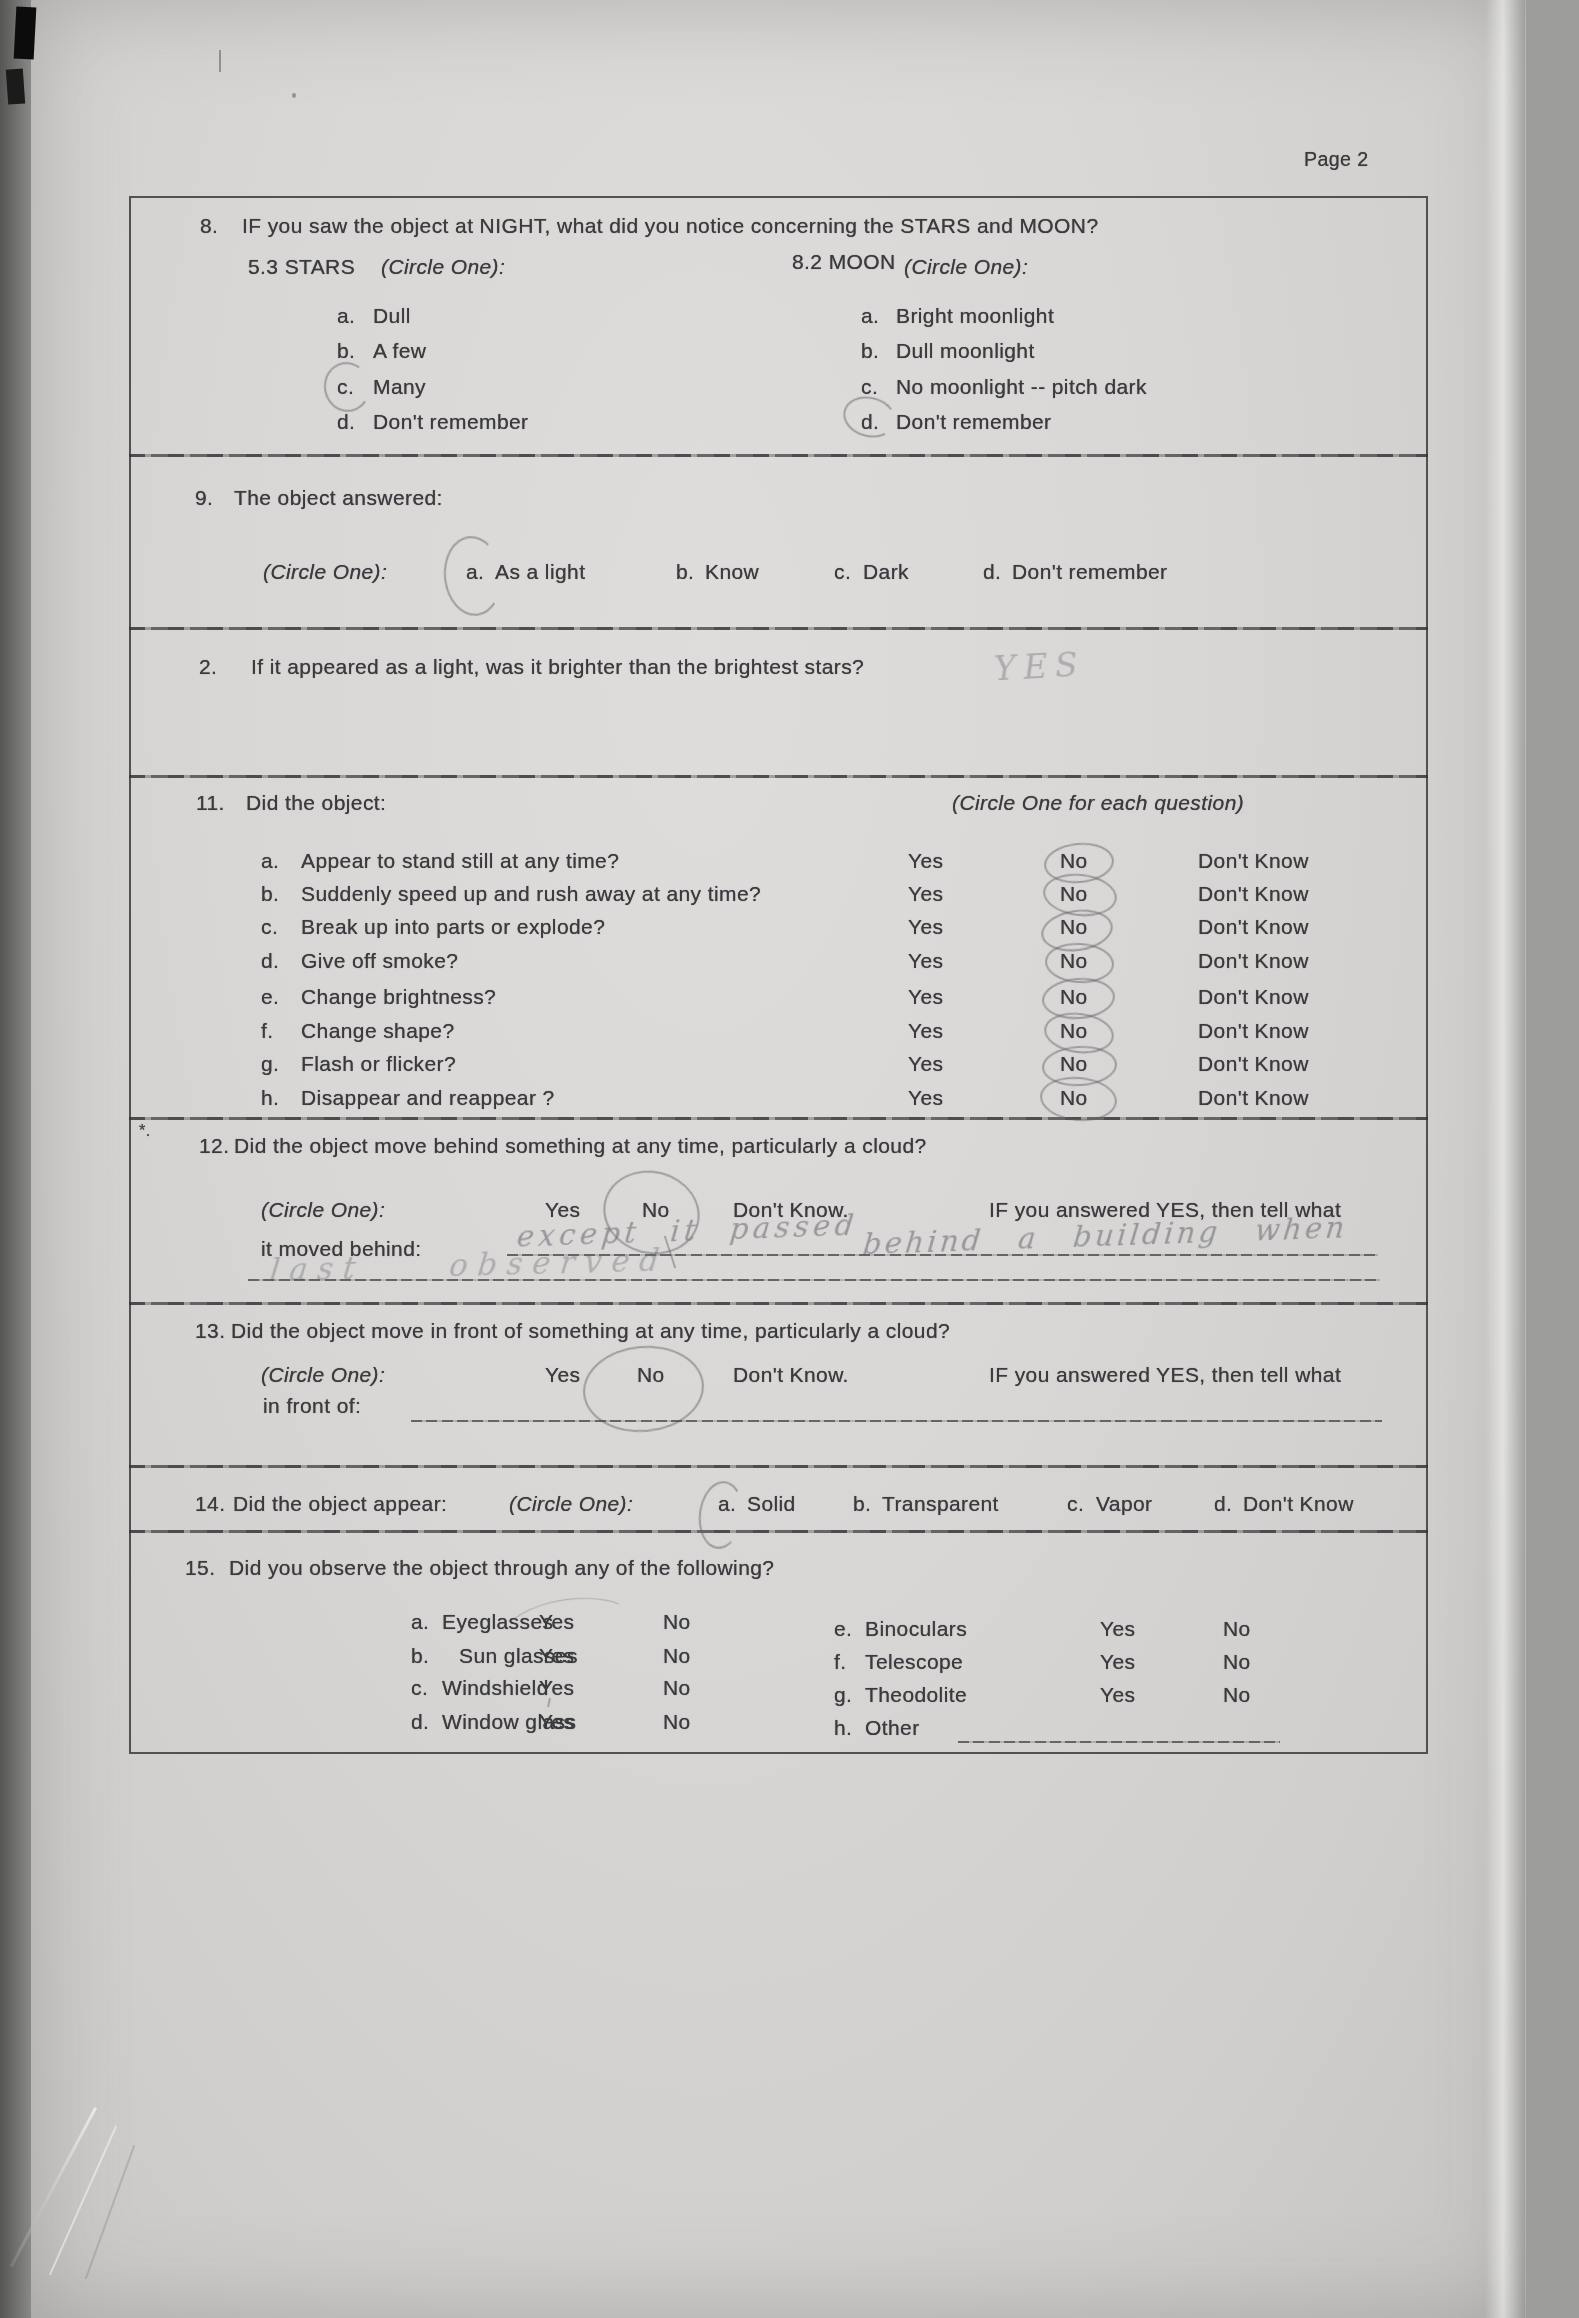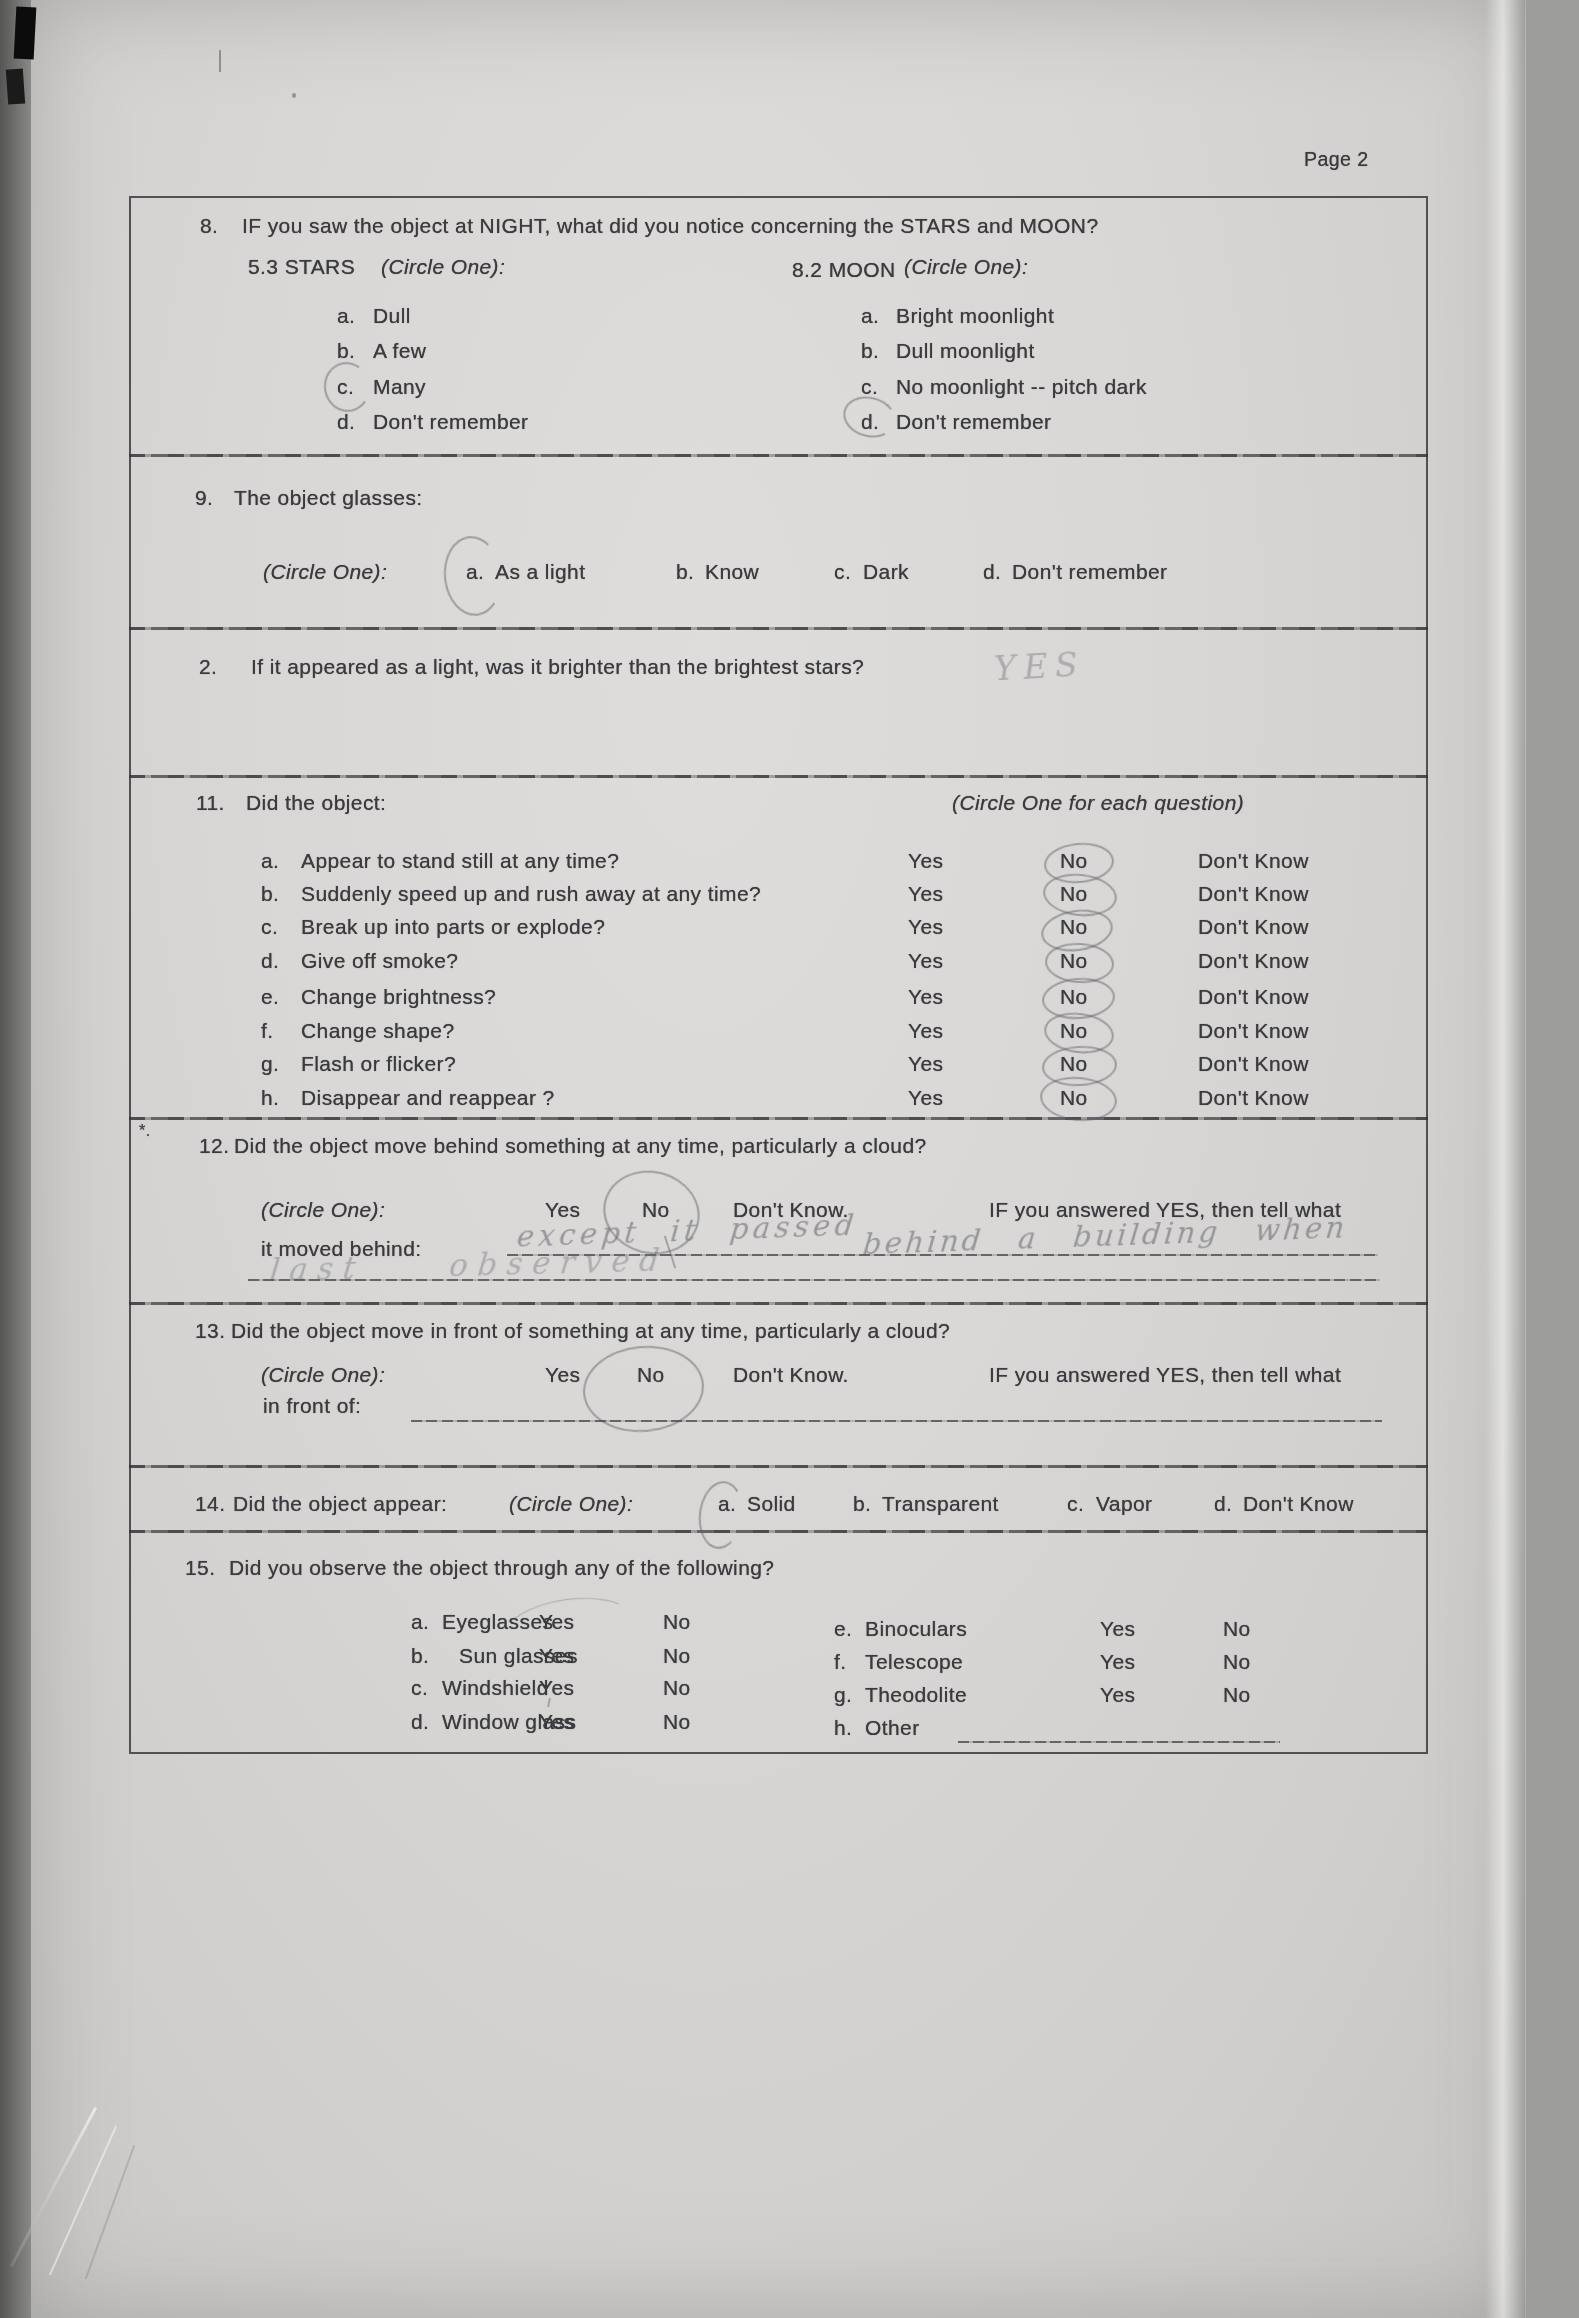--- a/index.html
+++ b/index.html
@@ -66,21 +66,21 @@
 <div class="divider" style="top:1117px"></div>
 <div class="divider" style="top:1302px"></div>
 <div class="divider" style="top:1465px"></div>
 <div class="divider" style="top:1530px"></div>
 
 <div class="t" style="left:200px;top:214px">8.</div>
 <div class="t" style="left:242px;top:214px">IF you saw the object at NIGHT, what did you notice concerning the STARS and MOON?</div>
 
 <div class="t" style="left:248px;top:255px">5.3 STARS</div>
 <div class="t it" style="left:381px;top:255px">(Circle One):</div>
-<div class="t" style="left:792px;top:258px">8.2 MOON</div>
+<div class="t" style="left:792px;top:250px">8.2 MOON</div>
 <div class="t it" style="left:904px;top:255px">(Circle One):</div>
 
 <div class="t" style="left:337px;top:304px">a.</div>
 <div class="t" style="left:373px;top:304px">Dull</div>
 <div class="t" style="left:337px;top:339px">b.</div>
 <div class="t" style="left:373px;top:339px">A few</div>
 <div class="t" style="left:337px;top:375px">c.</div>
 <div class="t" style="left:373px;top:375px">Many</div>
 <div class="t" style="left:337px;top:410px">d.</div>
 <div class="t" style="left:373px;top:410px">Don't remember</div>
@@ -90,21 +90,21 @@
 <div class="t" style="left:896px;top:304px">Bright moonlight</div>
 <div class="t" style="left:861px;top:339px">b.</div>
 <div class="t" style="left:896px;top:339px">Dull moonlight</div>
 <div class="t" style="left:861px;top:375px">c.</div>
 <div class="t" style="left:896px;top:375px">No moonlight -- pitch dark</div>
 <div class="t" style="left:861px;top:410px">d.</div>
 <div class="t" style="left:896px;top:410px">Don't remember</div>
 <div class="pc open-r" style="left:843px;top:397px;width:49px;height:36px;transform:rotate(14deg)"></div>
 
 <div class="t" style="left:195px;top:486px">9.</div>
-<div class="t" style="left:234px;top:486px">The object glasses:</div>
+<div class="t" style="left:234px;top:486px">The object answered:</div>
 <div class="t it" style="left:263px;top:560px">(Circle One):</div>
 <div class="t" style="left:466px;top:560px">a.</div>
 <div class="t" style="left:495px;top:560px">As a light</div>
 <div class="t" style="left:676px;top:560px">b.</div>
 <div class="t" style="left:705px;top:560px">Know</div>
 <div class="t" style="left:834px;top:560px">c.</div>
 <div class="t" style="left:863px;top:560px">Dark</div>
 <div class="t" style="left:983px;top:560px">d.</div>
 <div class="t" style="left:1012px;top:560px">Don't remember</div>
 <div class="pc open-r" style="left:444px;top:536px;width:54px;height:76px;transform:rotate(-6deg)"></div>

